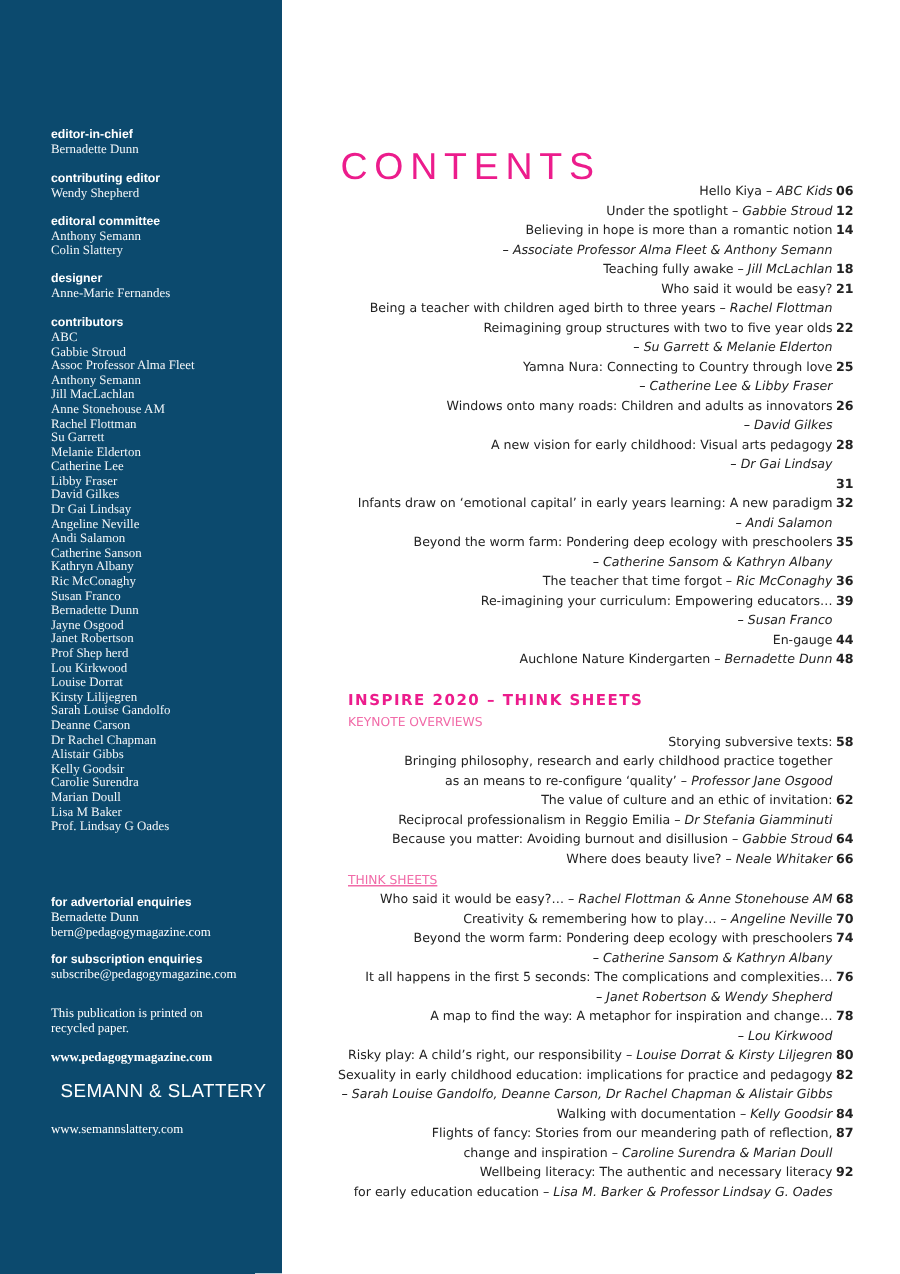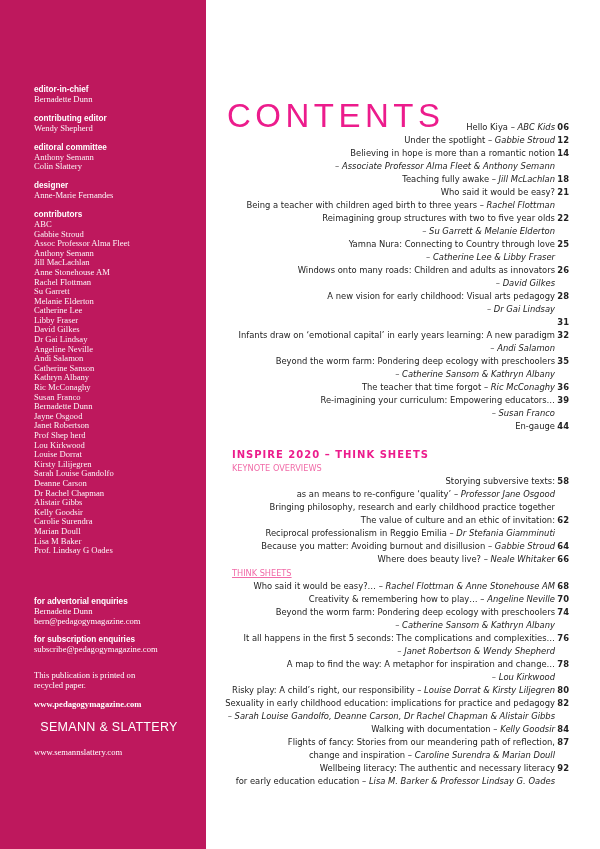--- a/index.html
+++ b/index.html
@@ -2,22 +2,22 @@
 <html><head>
 <meta charset="utf-8">
 <style>
   html, body { margin: 0; padding: 0; }
   body {
     width: 600px; height: 849px; position: relative; overflow: hidden;
     background: #ffffff;
     font-family: "Liberation Sans", sans-serif;
   }
   .sidebar {
-    position: absolute; left: 0; top: 0; width: 206px; height: 849px;
-    background: #be185d;
+    position: absolute; left: 0; top: 0; width: 188px; height: 849px;
+    background: #0c4a6e;
   }
   .side-content {
     position: absolute; left: 34px; top: 85px; width: 150px;
     color: #ffffff;
     font-family: "Liberation Serif", serif;
     font-size: 8.6px; line-height: 9.6px;
   }
   .side-group { margin-bottom: 9.5px; }
   .side-role {
     font-family: "Liberation Sans", sans-serif;
@@ -32,21 +32,21 @@
   .side-bottom .grp { margin-bottom: 9px; }
   .side-bottom .note { margin-top: 16px; margin-bottom: 9px; }
   .side-bottom .site { font-weight: bold; }
   .brand {
     font-family: "Liberation Sans", sans-serif;
     font-size: 12.5px; letter-spacing: 0.3px; margin: 14px 0 15px 0; text-align: center;
   }
   .title {
     position: absolute; left: 227px; top: 74px;
     color: #ec1c8c; font-family: "Liberation Sans", sans-serif;
-    font-size: 33px; letter-spacing: 4.5px; font-weight: normal;
+    font-size: 25px; letter-spacing: 4.5px; font-weight: normal;
     line-height: 40px;
   }
   .toc {
     position: absolute; left: 232px; top: 121px; width: 337px;
     font-family: "DejaVu Sans", sans-serif;
     font-size: 8.4px; line-height: 13px; color: #222;
   }
   .row { display: flex; justify-content: flex-end; white-space: nowrap; height: 13px; }
   .row .t { overflow: visible; }
   .row .t em { font-style: italic; }
@@ -233,34 +233,38 @@
         <span class="p">39</span>
       </div>
       <div class="row">
         <span class="t"><span></span><em>– Susan Franco</em></span>
         <span class="p"></span>
       </div>
       <div class="row">
         <span class="t"><span>En-gauge</span><em></em></span>
         <span class="p">44</span>
       </div>
+      <div class="row">
+        <span class="t"><span>Auchlone Nature Kindergarten – </span><em>Bernadette Dunn</em></span>
+        <span class="p">48</span>
+      </div>
     </div>
   <div class="sec-title">INSPIRE 2020 – THINK SHEETS</div>
   <div class="sub-title">KEYNOTE OVERVIEWS</div>
   <div id="keynote">
       <div class="row">
         <span class="t"><span>Storying subversive texts:</span><em></em></span>
         <span class="p">58</span>
       </div>
       <div class="row">
+        <span class="t"><span>Bringing philosophy, research and early childhood practice together</span><em></em></span>
+        <span class="p"></span>
+      </div>
+      <div class="row">
         <span class="t"><span>as an means to re-configure ‘quality’  – </span><em>Professor Jane Osgood</em></span>
-        <span class="p"></span>
-      </div>
-      <div class="row">
-        <span class="t"><span>Bringing philosophy, research and early childhood practice together</span><em></em></span>
         <span class="p"></span>
       </div>
       <div class="row">
         <span class="t"><span>The value of culture and an ethic of invitation:</span><em></em></span>
         <span class="p">62</span>
       </div>
       <div class="row">
         <span class="t"><span>Reciprocal professionalism in Reggio Emilia – </span><em>Dr Stefania Giamminuti</em></span>
         <span class="p"></span>
       </div>

